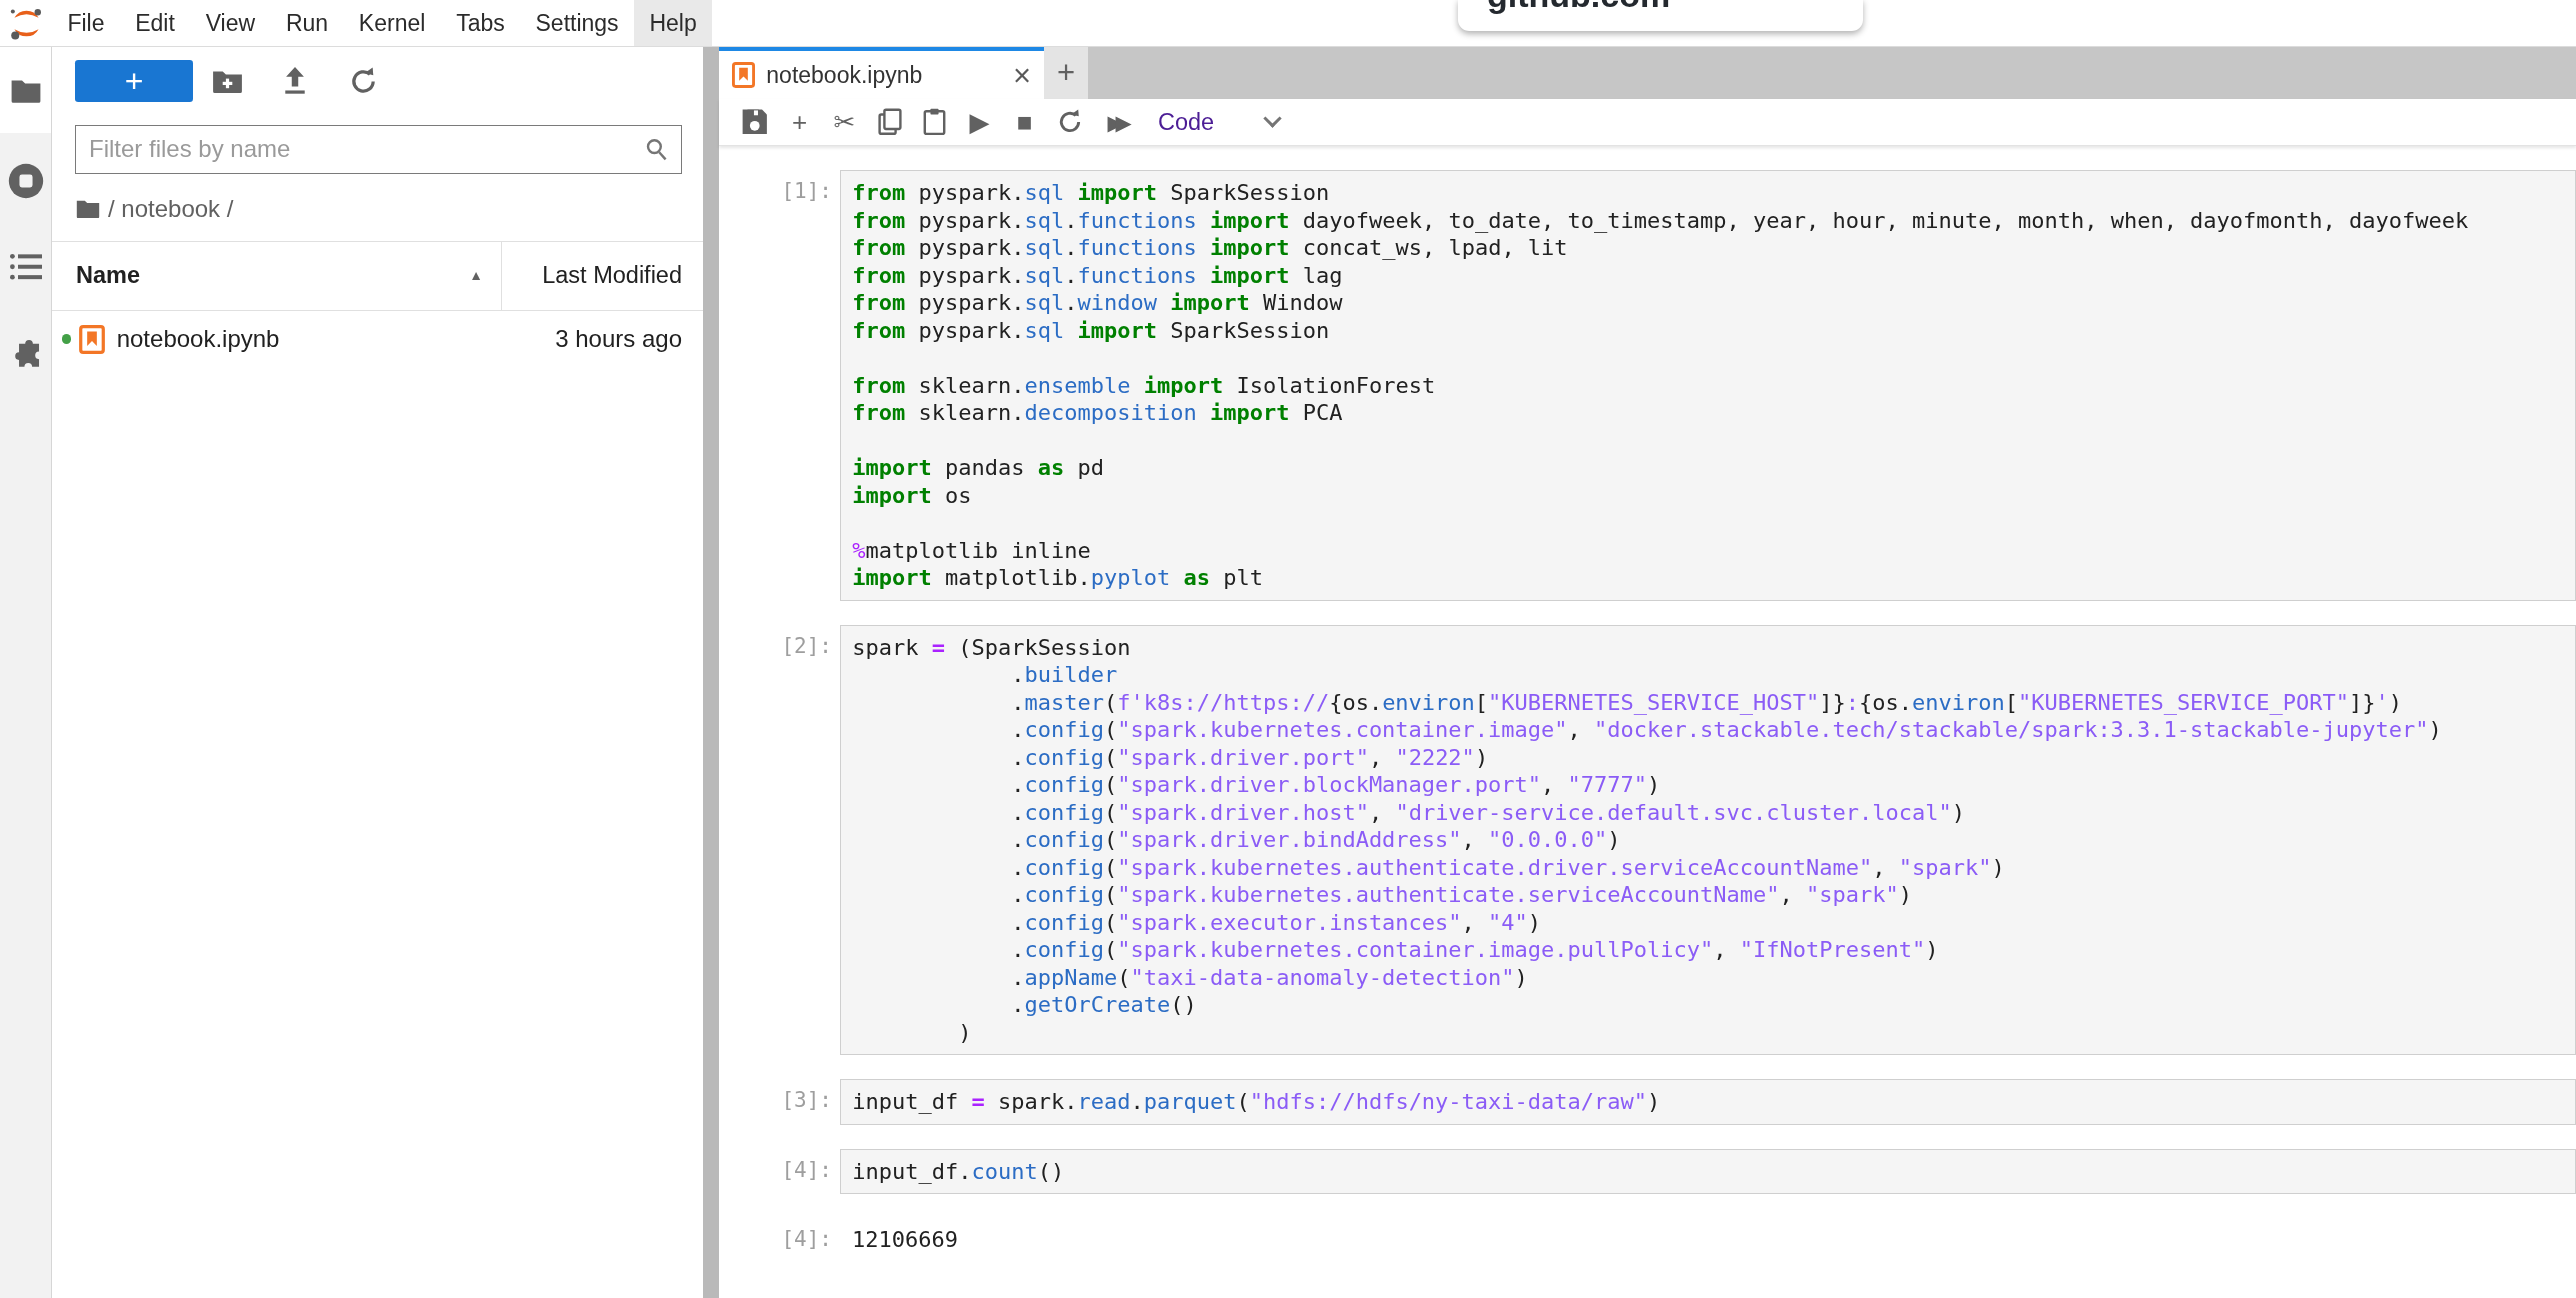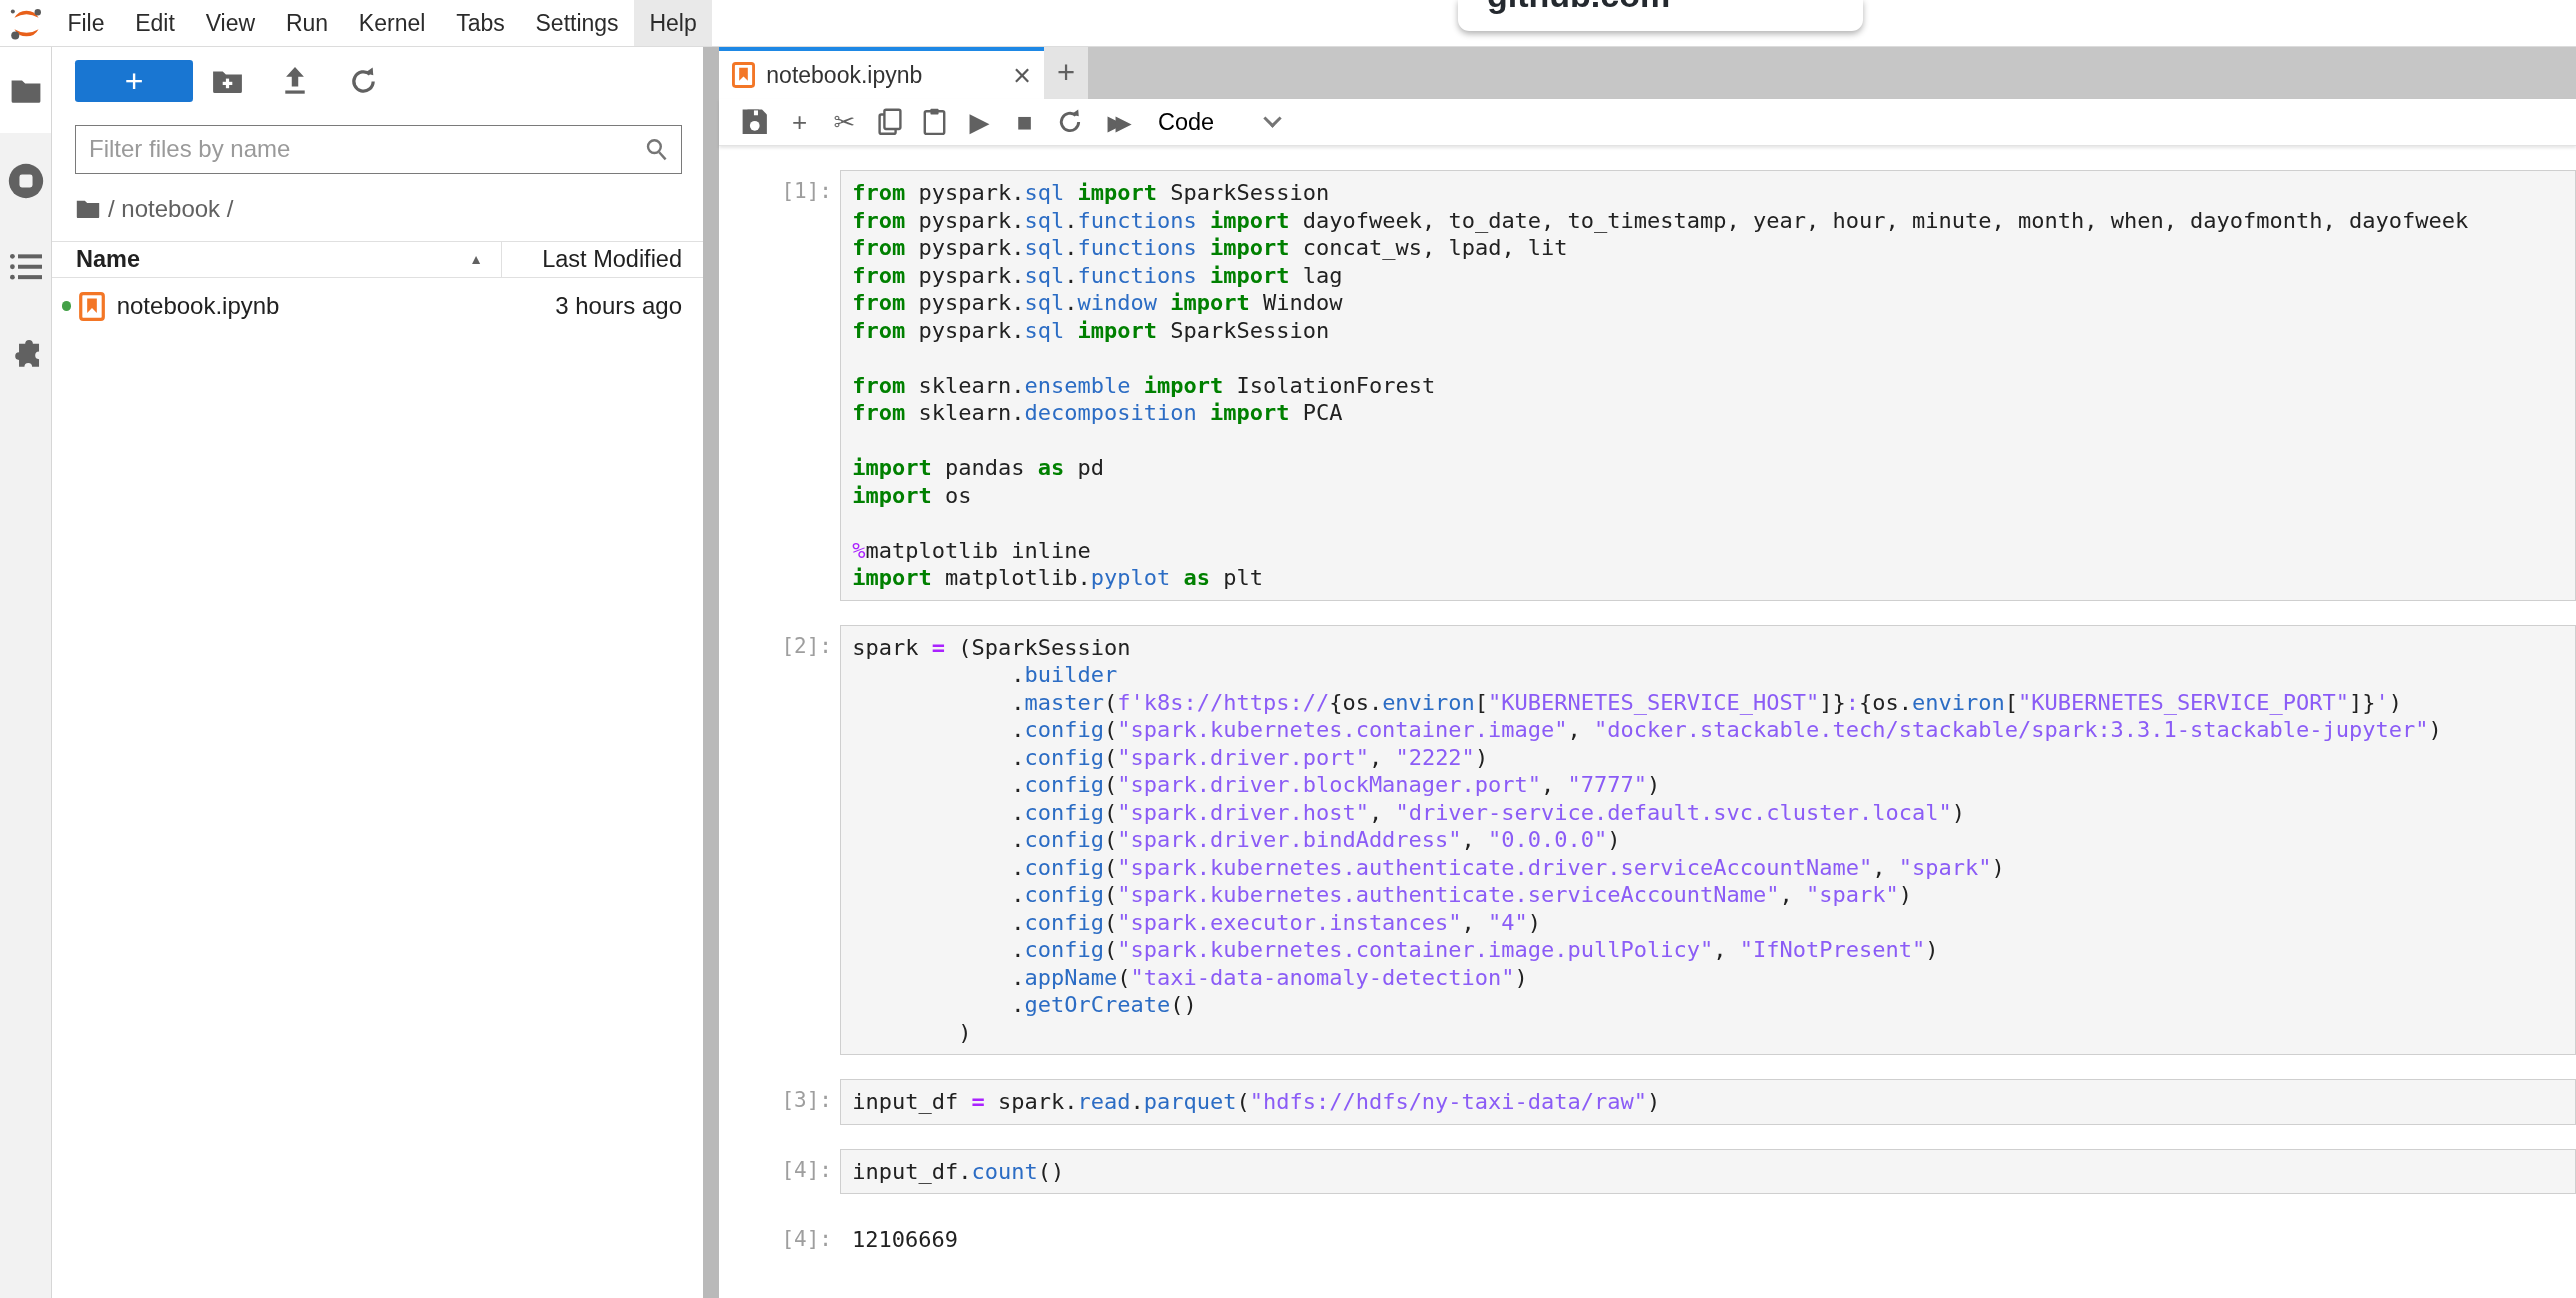--- a/index.html
+++ b/index.html
@@ -29,21 +29,21 @@
   
   .filebrowser { width:651px; background:#fff; display:flex; flex-direction:column; }
   .fb-toolbar { display:flex; align-items:center; gap:0; padding:13px 0 11.3px 23px; }
   .btn-new { width:118px; height:42px; background:#1976d2; border:none; border-radius:3.2px;
     color:#fff; font-size:32px; font-weight:300; line-height:37px; cursor:pointer; }
   .fb-tool { width:68px; height:42px; display:flex; align-items:center; justify-content:center; cursor:pointer; }
   .fb-filter { margin:11.3px 21px 0 23px; border:1.6px solid #7a7a7a; height:49px; display:flex; align-items:center; padding:0 13px; }
   .fb-filter input { flex:1; border:none; outline:none; font-size:24px; color:#333; }
   .fb-filter input::placeholder { color:#9a9a9a; }
   .breadcrumb { display:flex; align-items:center; gap:8px; padding:21px 0 18px 24px; font-size:24px; color:#616161; }
-  .fb-header { display:flex; align-items:center; border-top:1.6px solid #e0e0e0; border-bottom:1.6px solid #e0e0e0; height:37px; font-size:23.5px; }
+  .fb-header { display:flex; align-items:center; border-top:1.6px solid #e0e0e0; border-bottom:1.6px solid #e0e0e0; height:70px; font-size:23.5px; }
   .col-name { flex:1; display:flex; align-items:center; padding-left:24px; font-weight:bold; color:#212121;
     border-right:1.6px solid #e0e0e0; height:100%; cursor:pointer; }
   .sort-arrow { margin-left:auto; margin-right:18px; font-size:13.8px; color:#616161; }
   .col-mod { width:201px; text-align:right; padding-right:21px; font-weight:normal; color:#212121; cursor:pointer; }
   .fb-row { display:flex; align-items:center; height:57px; font-size:24px; color:#212121; cursor:pointer; }
   .run-dot { width:9.7px; height:9.7px; border-radius:50%; background:#43a047; margin:0 8px 0 9.7px; }
   .fb-row .fname { margin-left:11.3px; flex:1; }
   .fb-row .fmod { width:204px; text-align:right; padding-right:21px; }
 
   .splitter { width:16px; background:#b9b9b9; cursor:col-resize; }
@@ -55,21 +55,21 @@
     padding:0 13px; gap:11.3px; cursor:pointer; }
   .tab-title { font-size:23px; color:#333; flex:1; }
   .tab-close { font-size:31px; color:#595959; line-height:1; cursor:pointer; }
   .tab-add { width:44px; background:#e4e4e4; display:flex; align-items:center; justify-content:center;
     font-size:31px; color:#616161; font-weight:300; cursor:pointer; }
   .nb-toolbar { height:47px; background:#fff; border-bottom:1.6px solid #e3e3e3; box-shadow:0 1.6px 3.2px rgba(0,0,0,.10);
     display:flex; align-items:center; padding-left:13px; position:relative; z-index:2; }
   .tb-btn { width:45px; height:39px; display:flex; align-items:center; justify-content:center; cursor:pointer; color:#616161; }
   .tb-glyph { font-size:26px; color:#616161; line-height:1; }
   .celltype { display:flex; align-items:center; margin-left:21px; gap:52px; cursor:pointer; }
-  .celltype-label { font-size:23.5px; color:#000000; }
+  .celltype-label { font-size:23.5px; color:#4c1d95; }
   .chev { width:13px; height:13px; border-right:3.2px solid #757575; border-bottom:3.2px solid #757575;
     transform:rotate(45deg); margin-top:-6.5px; }
 
   
   .nbcontent { flex:1; overflow:hidden; background:#fff; padding-top:24px; }
   .cell { display:flex; margin-bottom:24px; }
   .prompt { width:121px; flex:none; text-align:right; padding:9px 8px 0 0; font-size:21px; color:#9e9e9e;
     font-family:"DejaVu Sans Mono","Liberation Mono",monospace; }
   .input-box { flex:1; background:#f5f5f5; border:0.8px solid #cfcfcf; padding:8px 0 8px 11.3px; overflow:hidden; }
   .code-lines { font-family:"DejaVu Sans Mono","Liberation Mono",monospace; font-size:22px; line-height:27.5px; color:#212121; }

